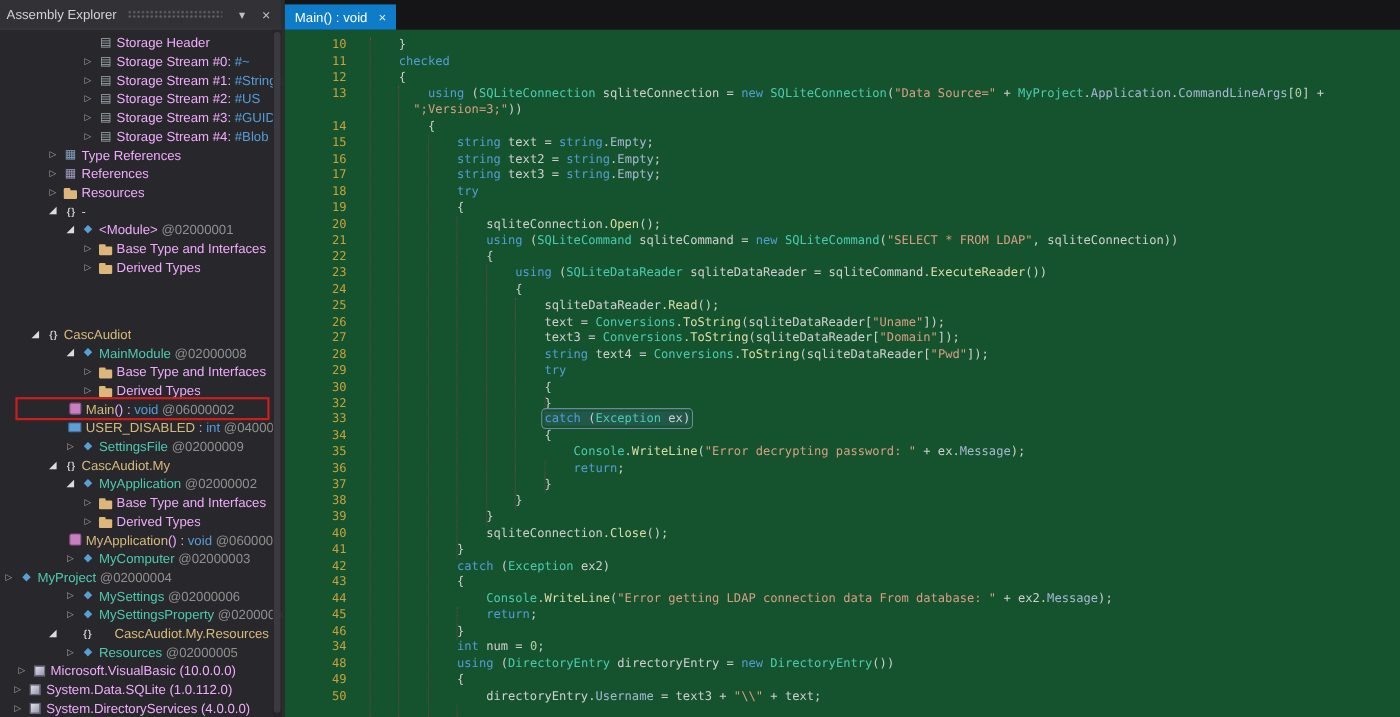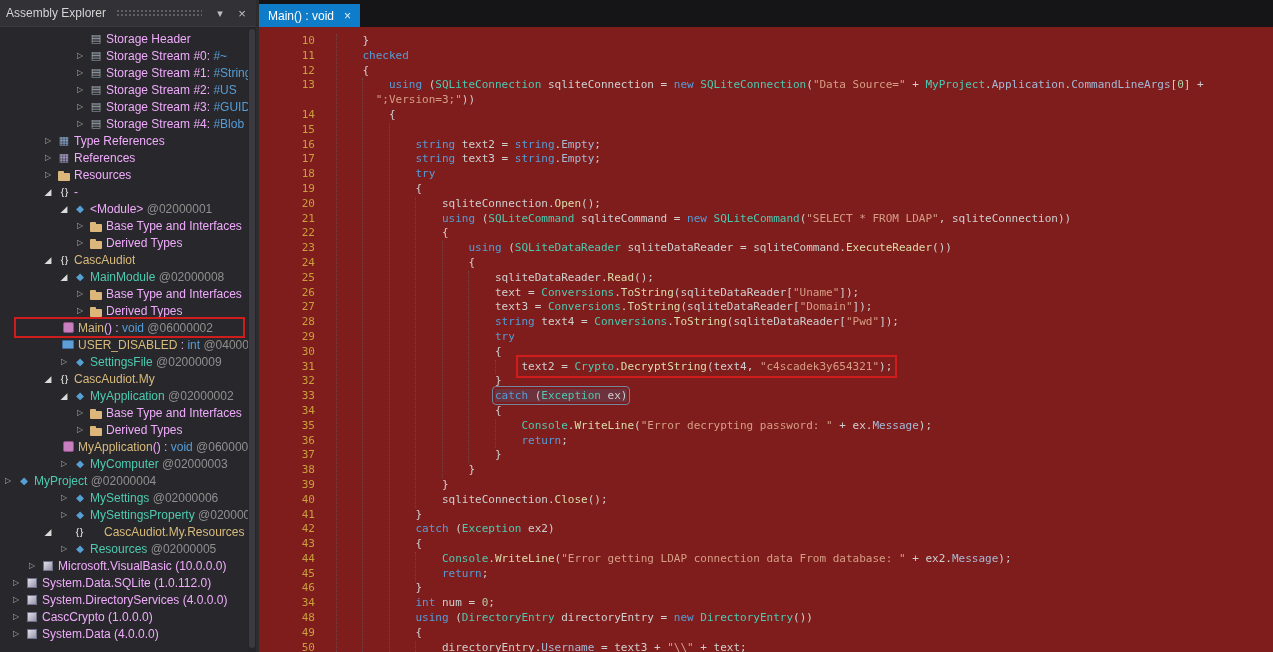--- a/index.html
+++ b/index.html
@@ -34,21 +34,21 @@
   .tlab{white-space:pre;overflow:hidden;flex:0 1 auto;}
   .tp{color:#f0abfc;} .tb{color:#569cd6;} .tg{color:#d7ba7d;} .tt{color:#4ec9b0;} .tgr{color:#8f8f8f;}
   .tree-redbox{position:absolute;left:14px;right:11px;top:-2px;bottom:-2px;border:2px solid #cf1d1d;pointer-events:none;z-index:4;}
   .vscroll{position:absolute;right:0;top:27px;bottom:0;width:8px;background:#26262a;}
   .vthumb{position:absolute;left:1px;width:6px;top:2px;bottom:4px;background:#3a3a40;border-radius:3px;}
 
   
   .splitter{width:3px;flex:none;background:#2d2d30;cursor:ew-resize;}
 
   
-  .editor{flex:1;min-width:0;display:flex;flex-direction:column;background:#7f1d1d;}
+  .editor{flex:1;min-width:0;display:flex;flex-direction:column;background:#14532d;}
   .tabstrip{height:27px;flex:none;background:#151517;display:flex;align-items:stretch;padding-top:4px;box-sizing:border-box;}
   .tab{background:#0e7cc9;color:#ffffff;display:flex;align-items:center;padding:0 9px;gap:10px;font-size:12px;}
   .tab-close{color:#eaf2fa;font-size:12px;cursor:default;}
   .tab-close::before{content:"×";}
   .code-wrap{flex:1;position:relative;overflow:hidden;font-family:"DejaVu Sans Mono",monospace;font-size:11px;}
   .guides{position:absolute;inset:0;z-index:0;}
   .guide{position:absolute;width:0;border-left:1px dotted #6e4646;}
   .code-lines{position:relative;z-index:1;padding-top:7px;}
   .crow{display:flex;height:14.8px;line-height:14.8px;}
   .ln{flex:none;width:56px;text-align:right;color:#c8a03c;}
@@ -128,21 +128,21 @@
         <div class="trow" style="padding-left: 72px;">
           <span class="texp closed"></span>
           <span class="ti ic-folder"></span>
           <span class="tlab"><span class="tp">Base Type and Interfaces</span></span>
         </div>
         <div class="trow" style="padding-left: 72px;">
           <span class="texp closed"></span>
           <span class="ti ic-folder"></span>
           <span class="tlab"><span class="tp">Derived Types</span></span>
         </div>
-        <div class="trow" style="padding-left: 40px;">
+        <div class="trow" style="padding-left: 24px; margin-top: 44px;">
           <span class="texp open"></span>
           <span class="ti ic-namespace"></span>
           <span class="tlab"><span class="tg">CascAudiot</span></span>
         </div>
         <div class="trow" style="padding-left: 56px;">
           <span class="texp open"></span>
           <span class="ti ic-class"></span>
           <span class="tlab"><span class="tt">MainModule </span><span class="tgr">@02000008</span></span>
         </div>
         <div class="trow" style="padding-left: 72px;">
@@ -216,21 +216,21 @@
         <div class="trow" style="padding-left: 40px; gap: 15px;">
           <span class="texp open"></span>
           <span class="ti ic-namespace"></span>
           <span class="tlab"><span class="tg">CascAudiot.My.Resources</span></span>
         </div>
         <div class="trow" style="padding-left: 56px;">
           <span class="texp closed"></span>
           <span class="ti ic-class"></span>
           <span class="tlab"><span class="tt">Resources </span><span class="tgr">@02000005</span></span>
         </div>
-        <div class="trow" style="padding-left: 24px;">
+        <div class="trow" style="padding-left: 12px;">
           <span class="texp closed"></span>
           <span class="ti ic-assembly"></span>
           <span class="tlab"><span class="tp">Microsoft.VisualBasic </span><span class="tp">(10.0.0.0)</span></span>
         </div>
         <div class="trow" style="padding-left: 8px;">
           <span class="texp closed"></span>
           <span class="ti ic-assembly"></span>
           <span class="tlab"><span class="tp">System.Data.SQLite </span><span class="tp">(1.0.112.0)</span></span>
         </div>
         <div class="trow" style="padding-left: 8px;">
@@ -296,20 +296,21 @@
           <div class="crow">
             <span class="ln"></span>
             <span class="ltxt"><span>      </span><span class="tok s">";Version=3;"</span><span class="tok v">))</span></span>
           </div>
           <div class="crow">
             <span class="ln">14</span>
             <span class="ltxt"><span>        </span><span class="tok v">{</span></span>
           </div>
           <div class="crow">
             <span class="ln">15</span>
+            <span class="ltxt"><span>            </span><span class="tok k">string</span><span class="tok v"> text = </span><span class="tok k">string</span><span class="tok v">.</span><span class="tok p">Empty</span><span class="tok v">;</span></span>
           </div>
           <div class="crow">
             <span class="ln">16</span>
             <span class="ltxt"><span>            </span><span class="tok k">string</span><span class="tok v"> text2 = </span><span class="tok k">string</span><span class="tok v">.</span><span class="tok p">Empty</span><span class="tok v">;</span></span>
           </div>
           <div class="crow">
             <span class="ln">17</span>
             <span class="ltxt"><span>            </span><span class="tok k">string</span><span class="tok v"> text3 = </span><span class="tok k">string</span><span class="tok v">.</span><span class="tok p">Empty</span><span class="tok v">;</span></span>
           </div>
           <div class="crow">
@@ -356,24 +357,20 @@
             <span class="ln">28</span>
             <span class="ltxt"><span>                        </span><span class="tok k">string</span><span class="tok v"> text4 = </span><span class="tok t">Conversions</span><span class="tok v">.</span><span class="tok m">ToString</span><span class="tok v">(sqliteDataReader[</span><span class="tok s">"Pwd"</span><span class="tok v">]);</span></span>
           </div>
           <div class="crow">
             <span class="ln">29</span>
             <span class="ltxt"><span>                        </span><span class="tok k">try</span></span>
           </div>
           <div class="crow">
             <span class="ln">30</span>
             <span class="ltxt"><span>                        </span><span class="tok v">{</span></span>
-          </div>
-          <div class="crow">
-            <span class="ln">31</span>
-            <span class="ltxt"><span>                            </span><span class="box-red"><span class="tok v">text2 = </span><span class="tok t">Crypto</span><span class="tok v">.</span><span class="tok m">DecryptString</span><span class="tok v">(text4, </span><span class="tok s">"c4scadek3y654321"</span><span class="tok v">);</span></span></span>
           </div>
           <div class="crow">
             <span class="ln">32</span>
             <span class="ltxt"><span>                        </span><span class="tok v">}</span></span>
           </div>
           <div class="crow">
             <span class="ln">33</span>
             <span class="ltxt"><span>                        </span><span class="box-sel"><span class="tok k">catch</span><span class="tok v"> (</span><span class="tok t">Exception</span><span class="tok v"> ex)</span></span></span>
           </div>
           <div class="crow">

